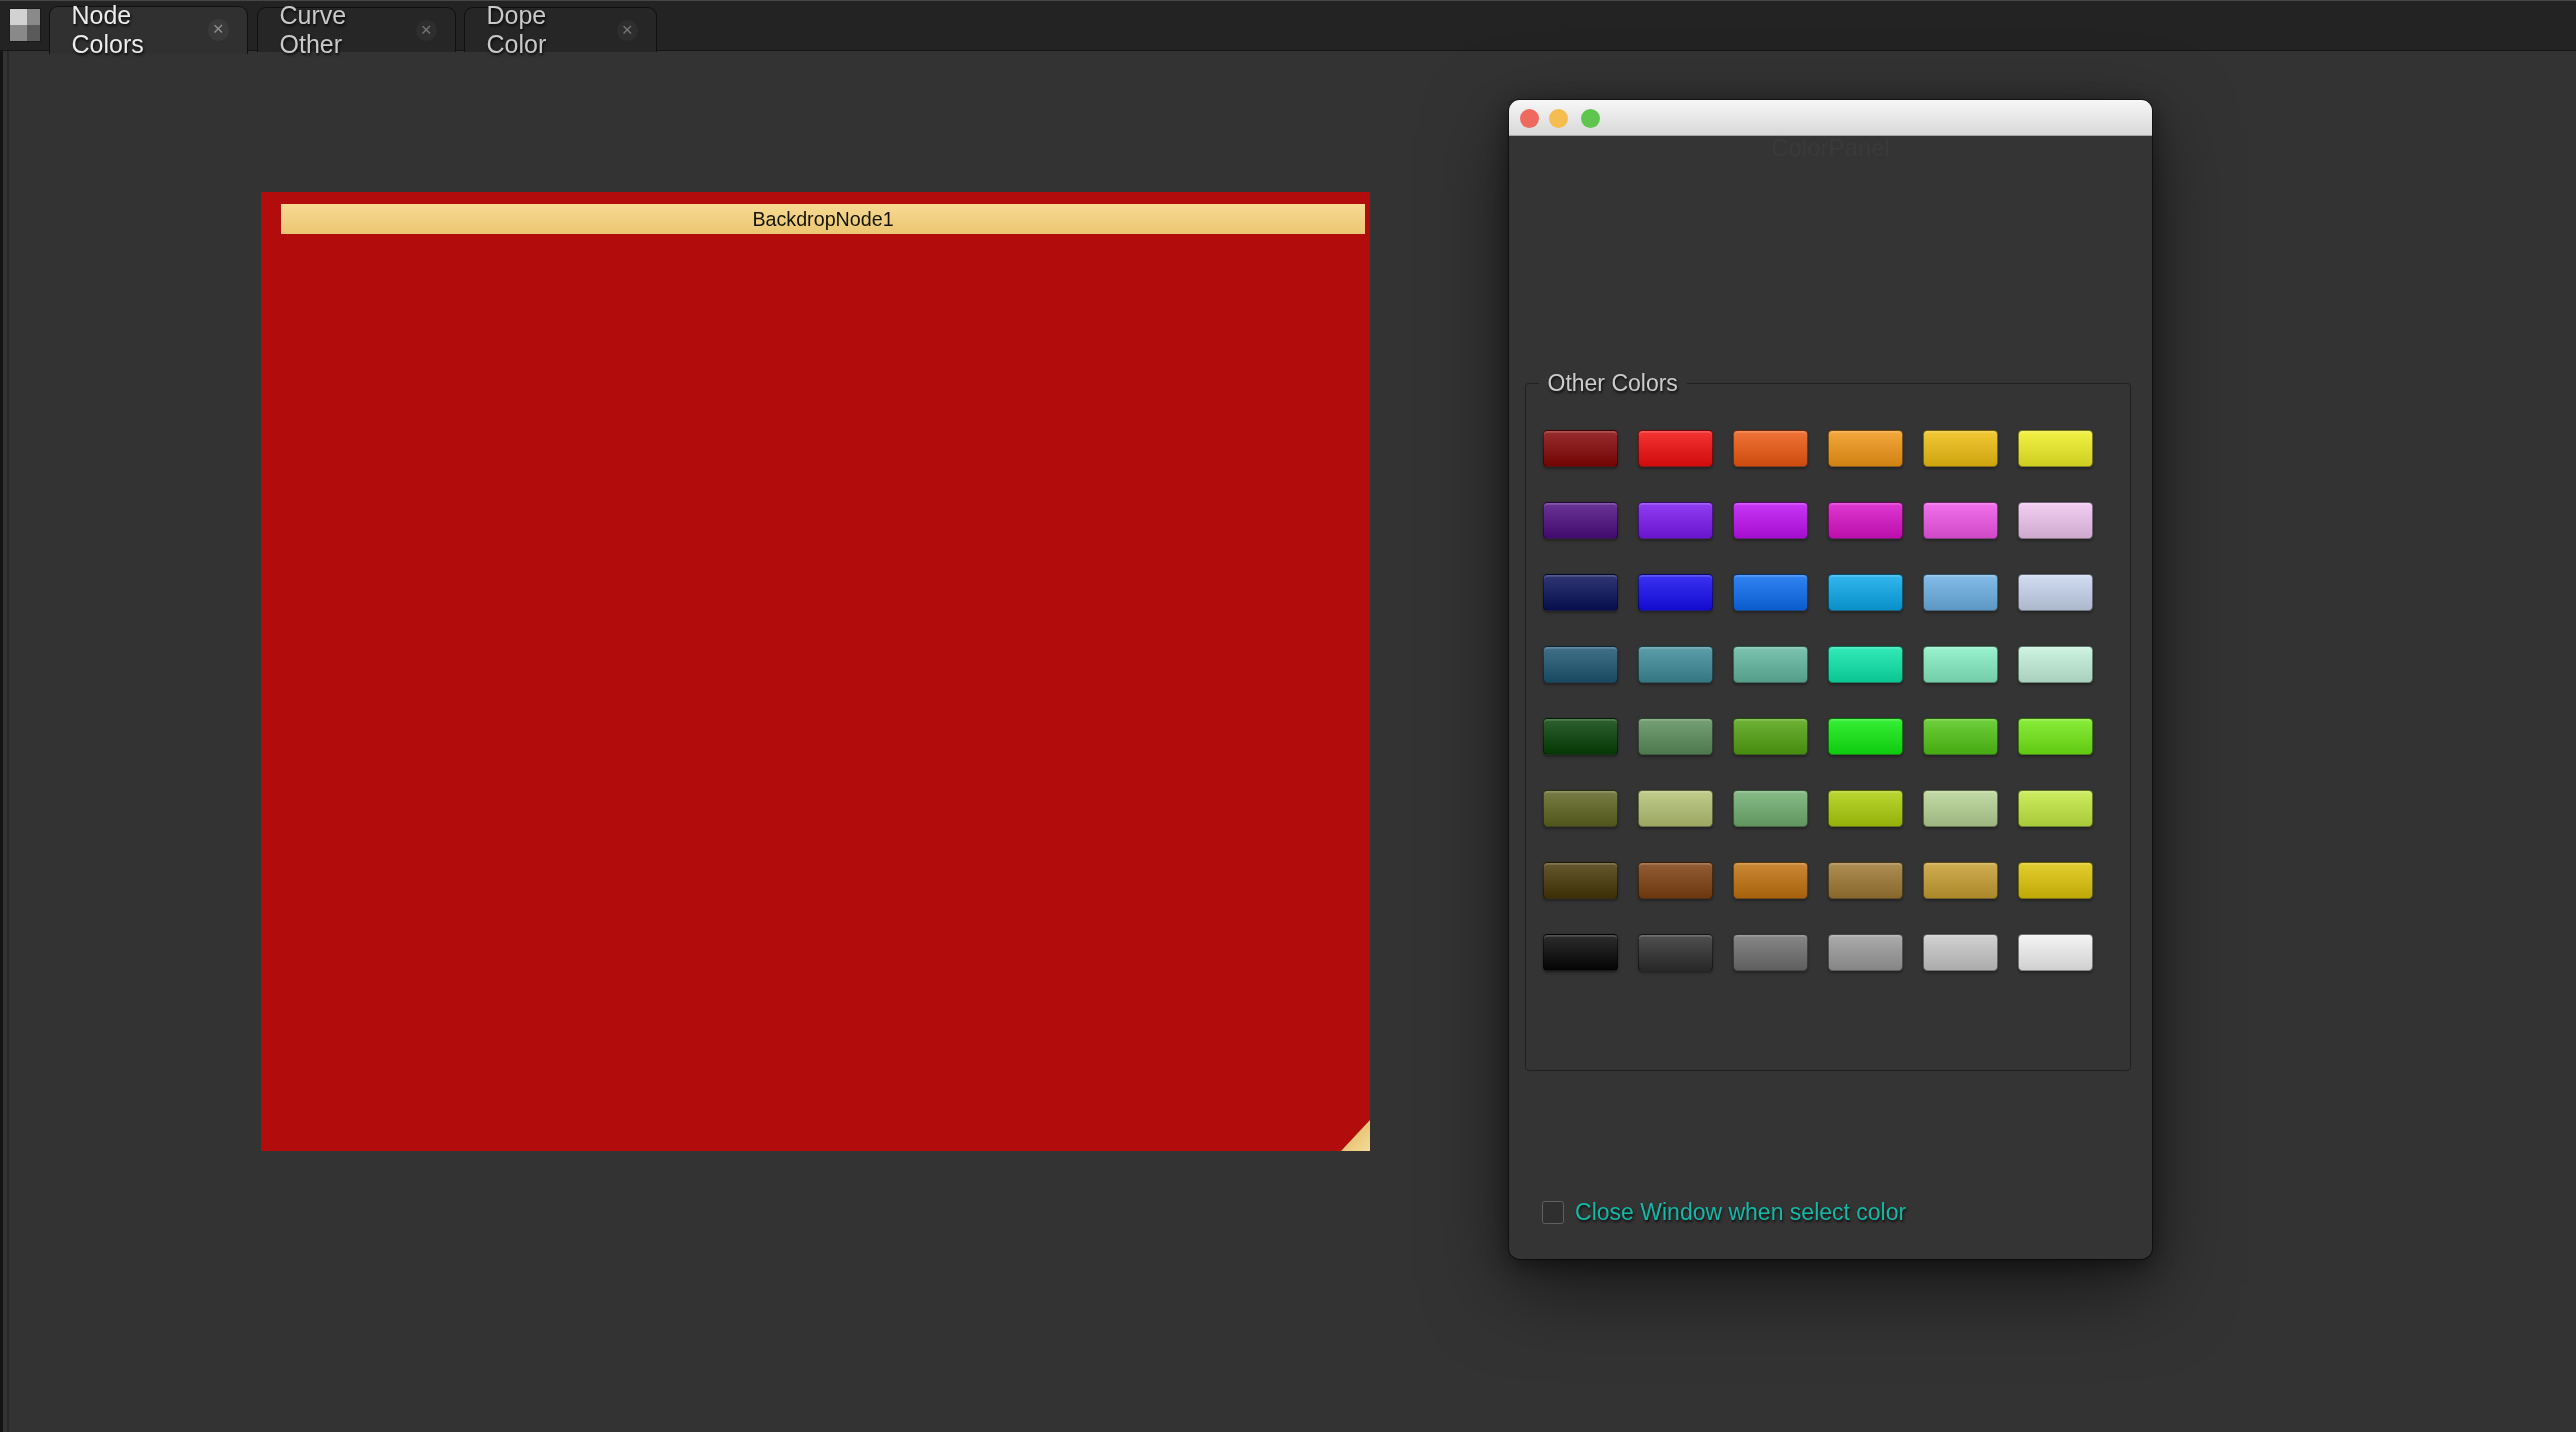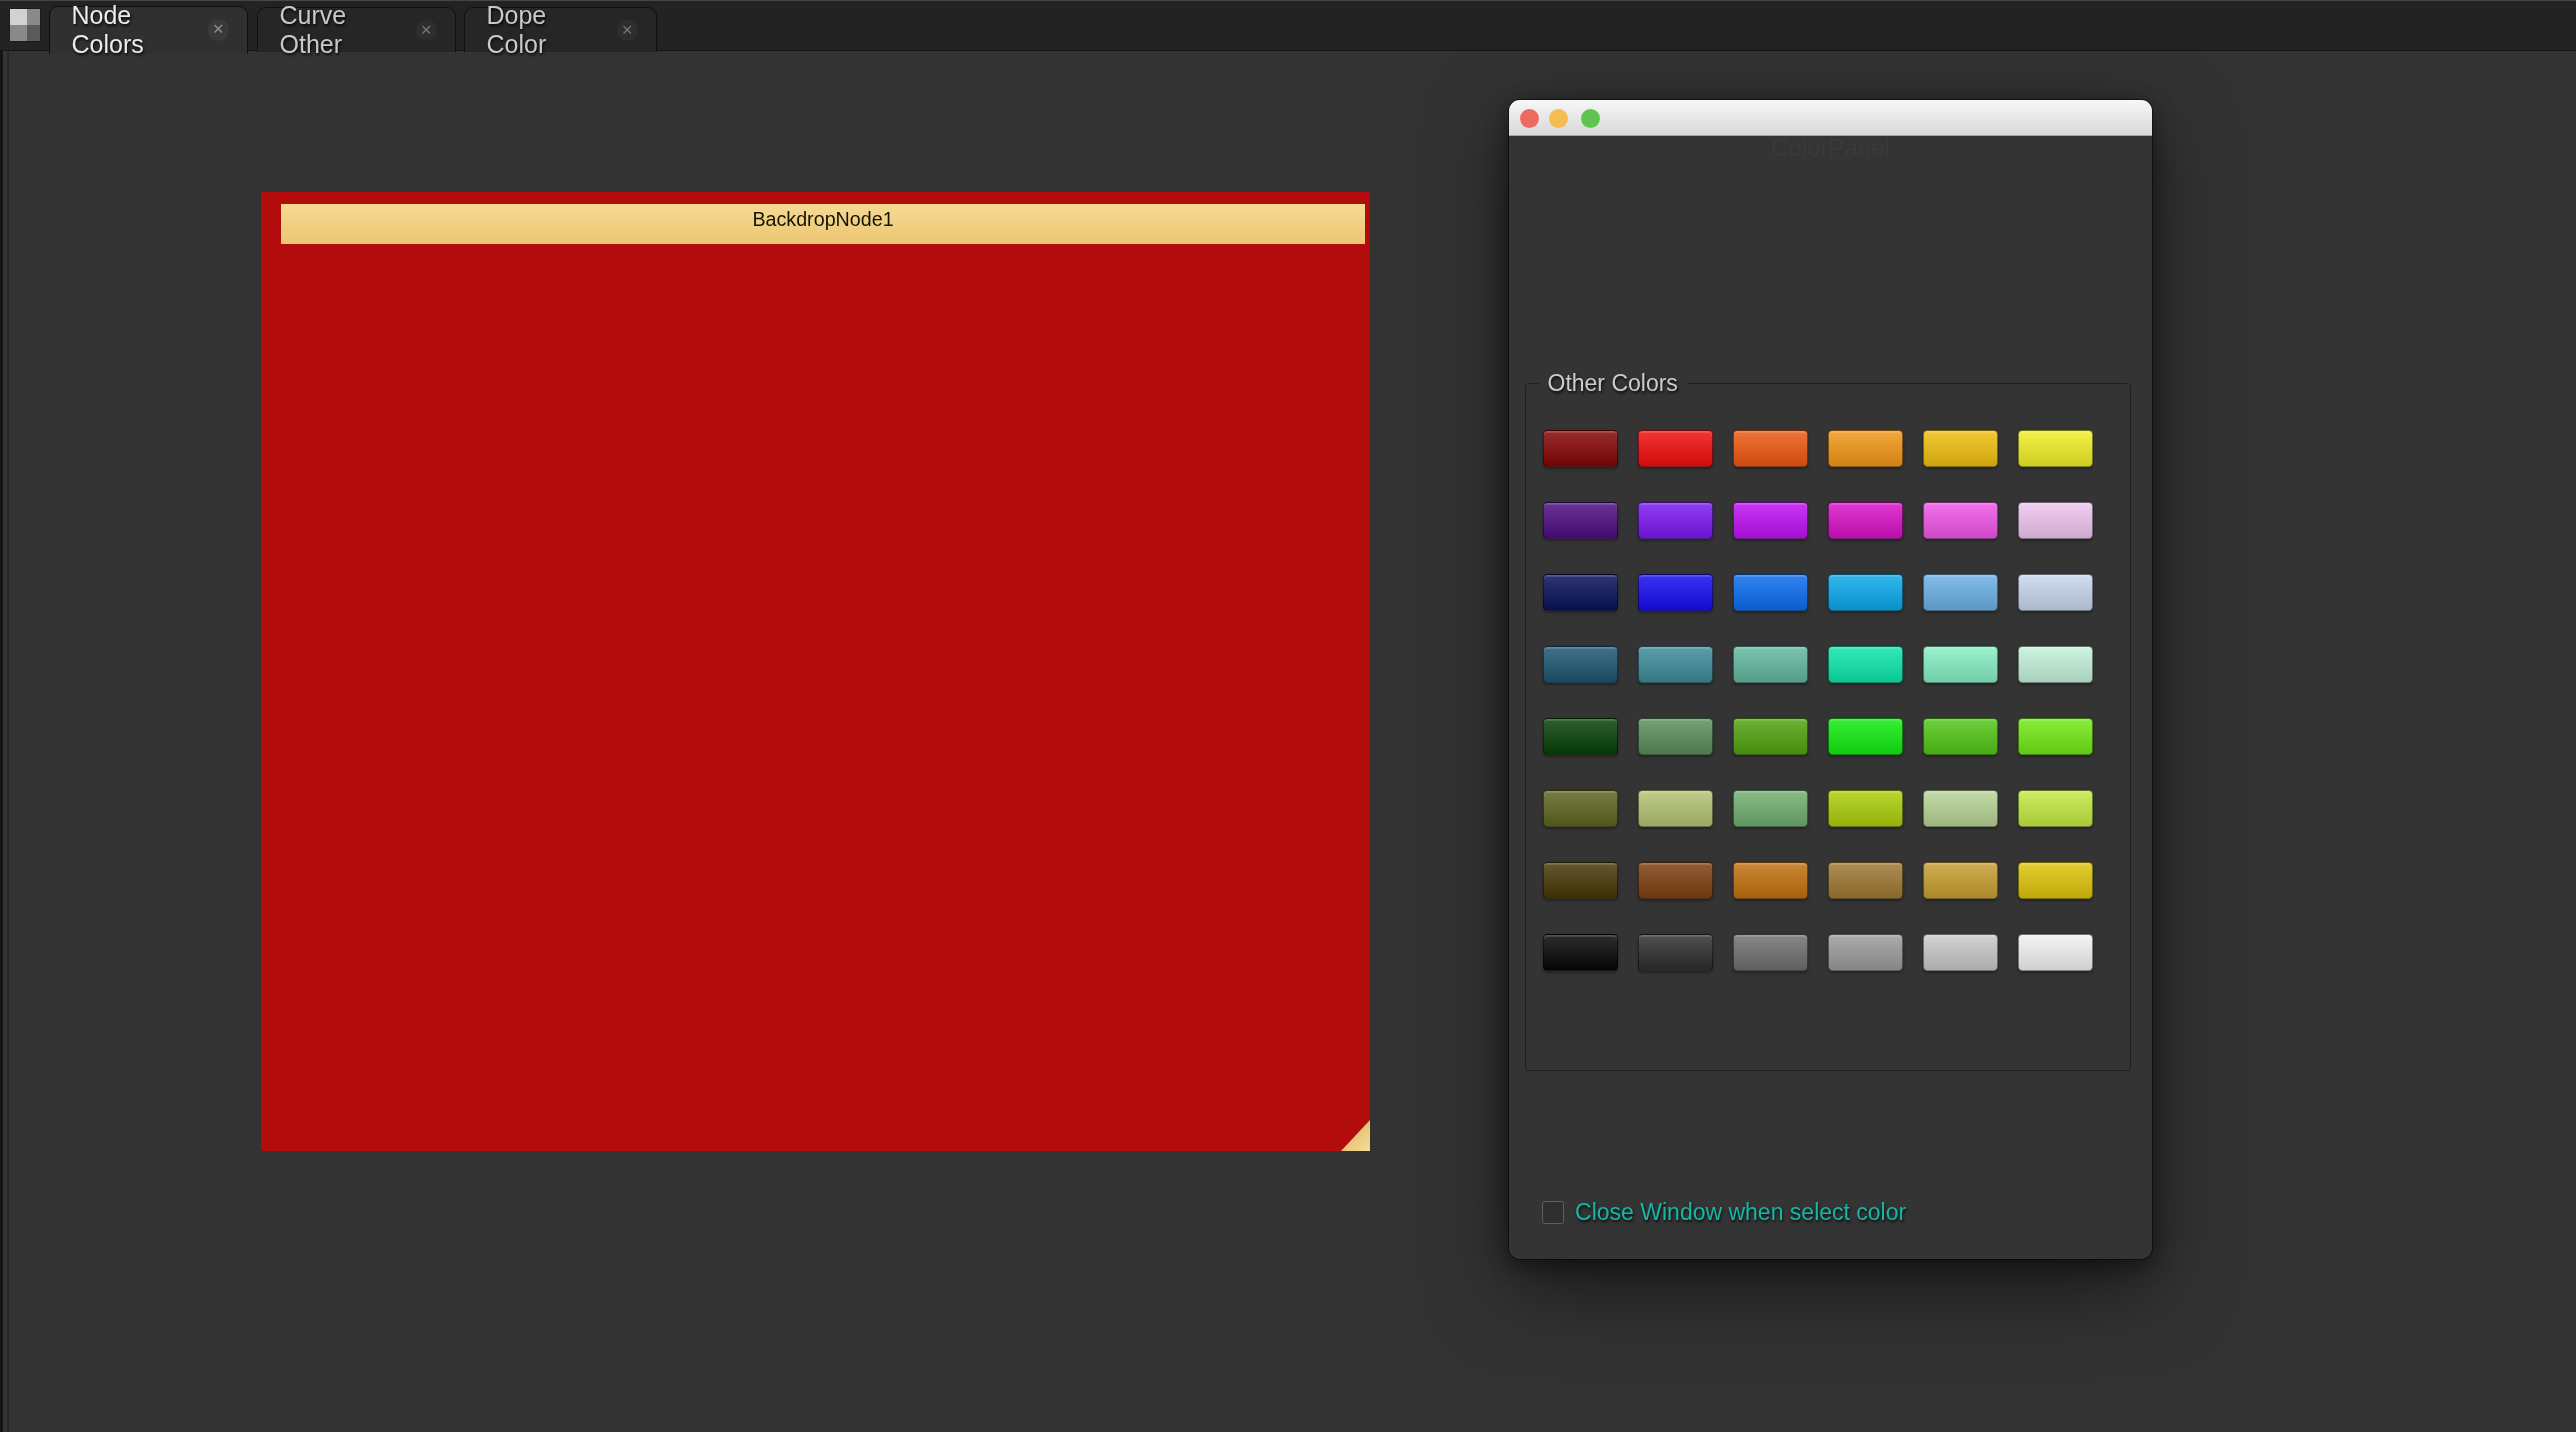--- a/index.html
+++ b/index.html
@@ -51,21 +51,21 @@
 
   
   .pane-edge-a { position:absolute; left:0; top:51px; width:2.7px;  height:1381px; background:#141414; }
   .pane-edge-b { position:absolute; left:7.2px; top:51px; width:1.8px; height:1381px; background:#282828; }
 
   
   .backdrop {
     position:absolute; left:261px; top:192px; width:1109px; height:959px;
   }
   .backdrop-header {
-    position:absolute; left:5.4px; right:5.4px; top:11.6px; height:40px;
+    position:absolute; left:5.4px; right:5.4px; top:11.6px; height:30px;
     background:linear-gradient(180deg,#f6da92,#ecc672);
     text-align:center; line-height:30px;
     font-size:19.7px; color:#141400;margin-left:15px;
   }
   .backdrop-resize {
     position:absolute; right:0; bottom:0; width:29px; height:31px;
     background:linear-gradient(135deg,#d9af58,#f6dc98);
     clip-path:polygon(0 100%, 100% 100%, 100% 0);
   }
 

